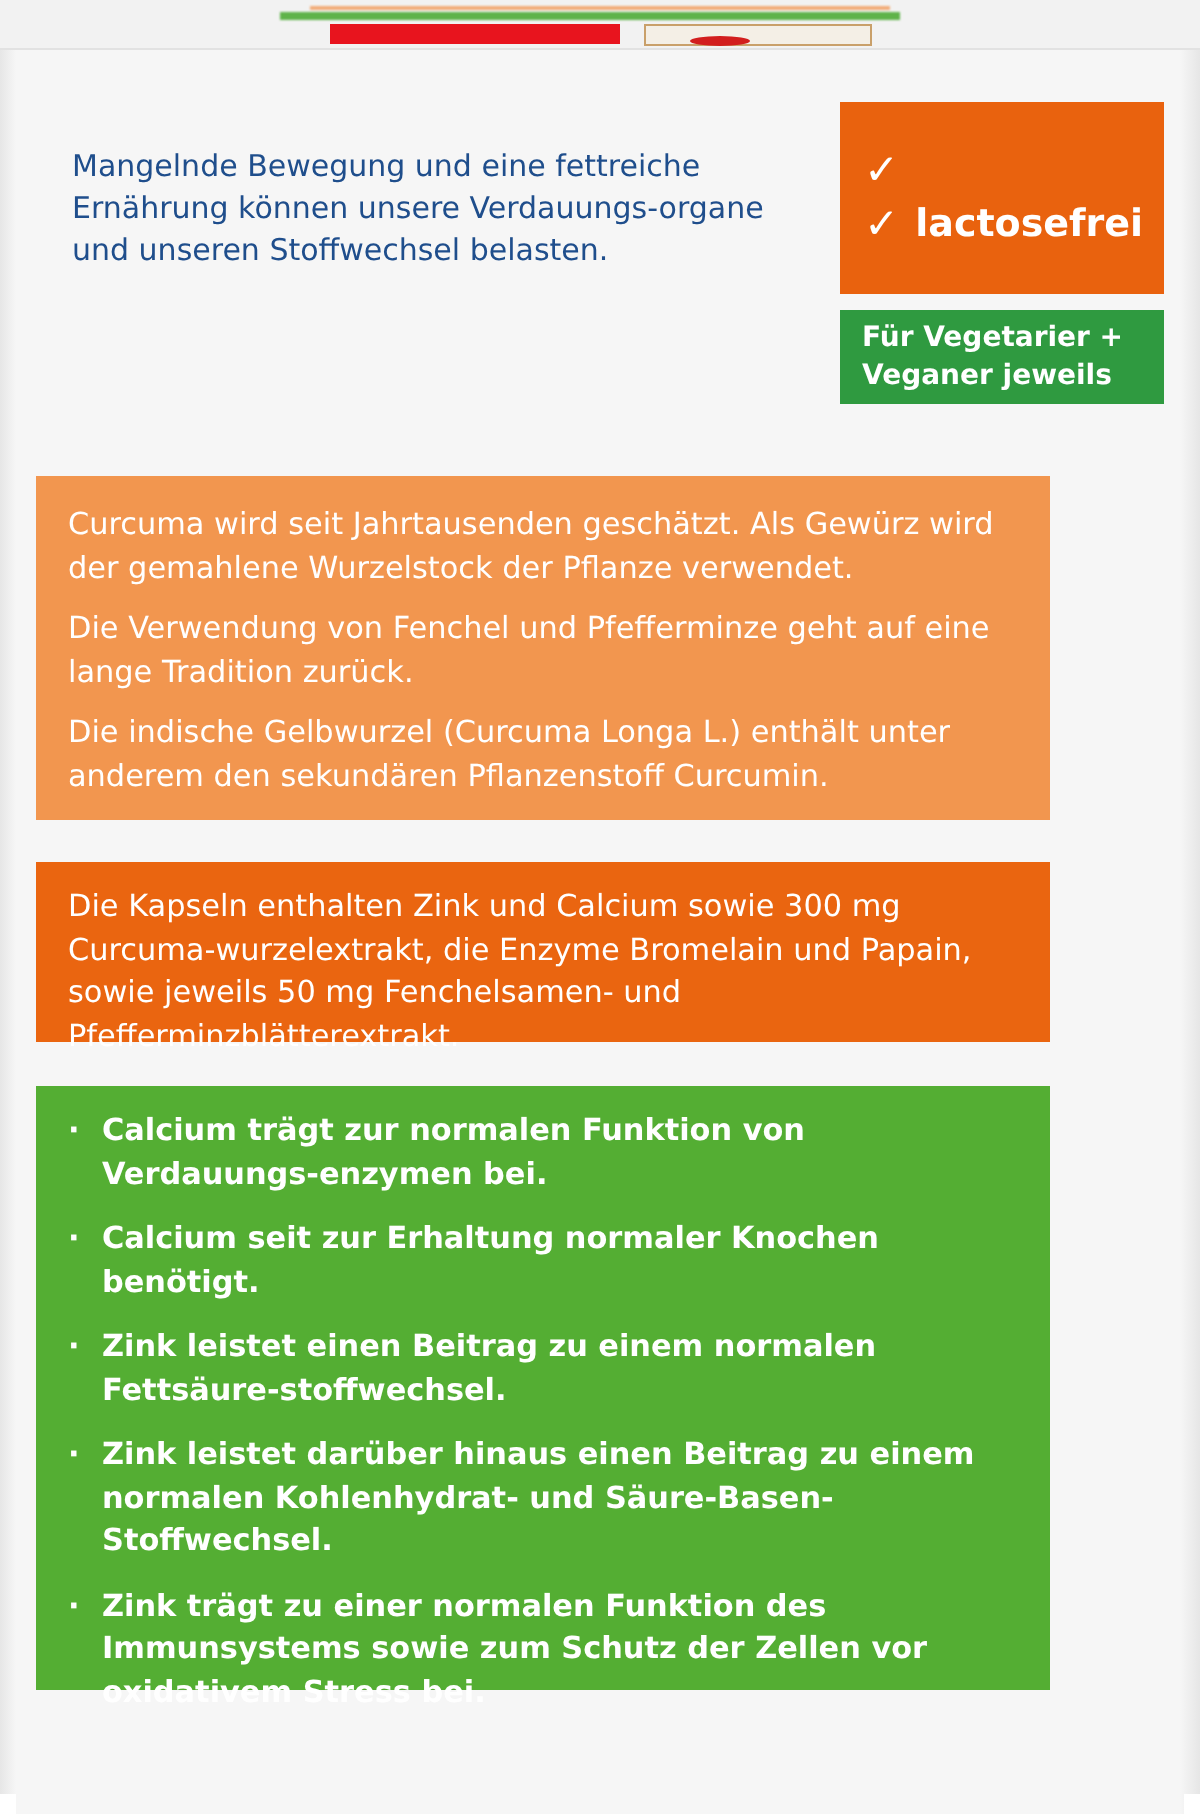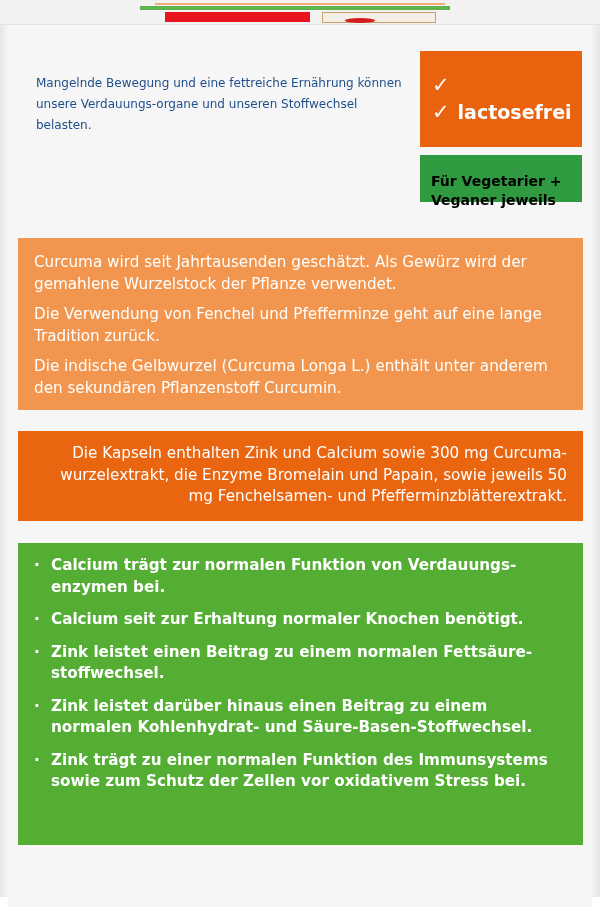--- a/index.html
+++ b/index.html
@@ -14,39 +14,39 @@
   }
   .flap .orange-line { position:absolute; left:155px; top:3px; width:290px; height:2px; background:#f29b5a; opacity:.8; filter: blur(.4px);}
   .flap .green-line { position:absolute; left:140px; top:6px; width:310px; height:4px; background:#5fb34a; filter: blur(.6px);}
   .flap .red-badge { position:absolute; left:165px; top:12px; width:145px; height:10px; background:#e8141e; }
   .flap .logo-box { position:absolute; left:322px; top:12px; width:112px; height:9px; border:1px solid #c9a06a; background:#f4efe6;}
   .flap .logo-mark { position:absolute; left:345px; top:18px; width:30px; height:5px; background:#d21e1e; border-radius:50%; }
   .panel {
     position: absolute; left: 0; top: 25px; width: 600px; height: 882px;
     background: linear-gradient(90deg, #e6e6e6 0px, #f6f6f6 8px, #f6f6f6 590px, #e6e6e6 600px);
   }
-  .intro { position:absolute; left:36px; top:48px; width:370px; color:#1f4e8c; font-size:12px; line-height:21px; }
+  .intro { position:absolute; left:36px; top:48px; width:370px; color:#1f4e8c; font-size:15px; line-height:21px; }
   .intro p { margin:0 0 9px 0; }
   .badge-orange {
     position:absolute; left:420px; top:26px; width:162px; height:96px;
     background:#e9620e; color:#fff; font-weight:bold; font-size:19px;
     display:flex; flex-direction:column; justify-content:center; padding-left:12px; box-sizing:border-box;
   }
   .badge-orange .row { display:flex; align-items:center; line-height:27px; }
   .badge-orange .check { font-size:21px; margin-right:8px; font-weight:normal; }
   .badge-green {
     position:absolute; left:420px; top:130px; width:162px; height:47px;
-    background:#2f9a40; color:#000000; font-weight:bold; font-size:14px; line-height:19px;
-    padding:17px 0 0 11px; box-sizing:border-box;
+    background:#2f9a40; color:#ffffff; font-weight:bold; font-size:14px; line-height:19px;
+    padding:5px 0 0 11px; box-sizing:border-box;
   }
-  .box { position:absolute; left:18px; width:565px; box-sizing:border-box; color:#fff; }
+  .box { position:absolute; left:18px; width:507px; box-sizing:border-box; color:#fff; }
   .box p { margin:0; }
   .box-light { top:213px; height:172px; background:#f2964f; padding:14px 16px 0 16px; font-size:15.2px; line-height:21.5px; }
   .box-light p { margin-bottom:9px; }
-  .box-dark { top:406px; height:90px; background:#ea6510; padding:12px 16px 0 16px; font-size:15.2px; line-height:21.5px;text-align:right; }
+  .box-dark { top:406px; height:90px; background:#ea6510; padding:12px 16px 0 16px; font-size:15.2px; line-height:21.5px; }
   .box-green { top:518px; height:302px; background:#54ae33; padding:12px 16px 0 16px; font-size:15.2px; line-height:21.5px; font-weight:bold; }
   .box-green ul { list-style:none; margin:0; padding:0; }
   .box-green li { position:relative; padding-left:17px; margin-bottom:11px; }
   .box-green .bullet { position:absolute; left:0; top:0; }
   .corner-l { position:absolute; left:0; top:897px; width:8px; height:10px; background:#ffffff; }
   .corner-r { position:absolute; right:0; top:897px; width:8px; height:10px; background:#ffffff; }
 </style>
 </head>
 <body>
 

